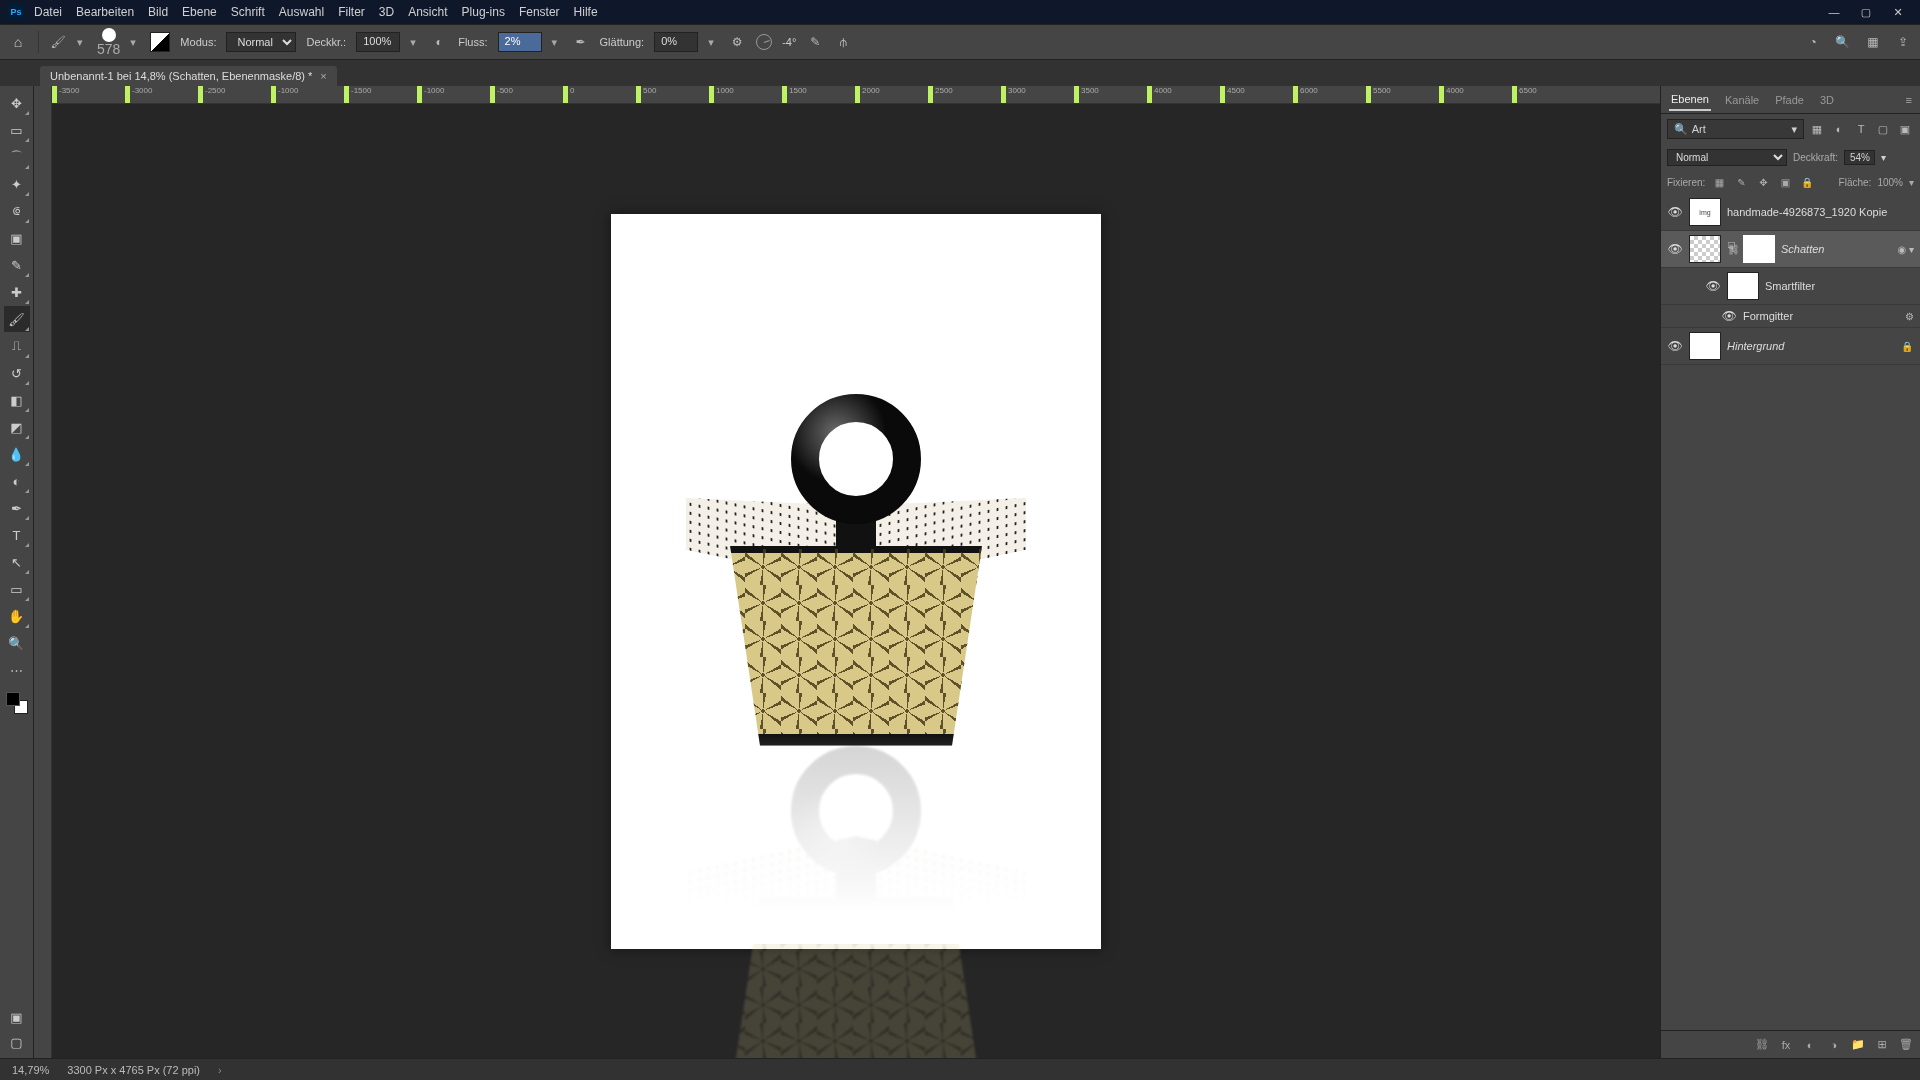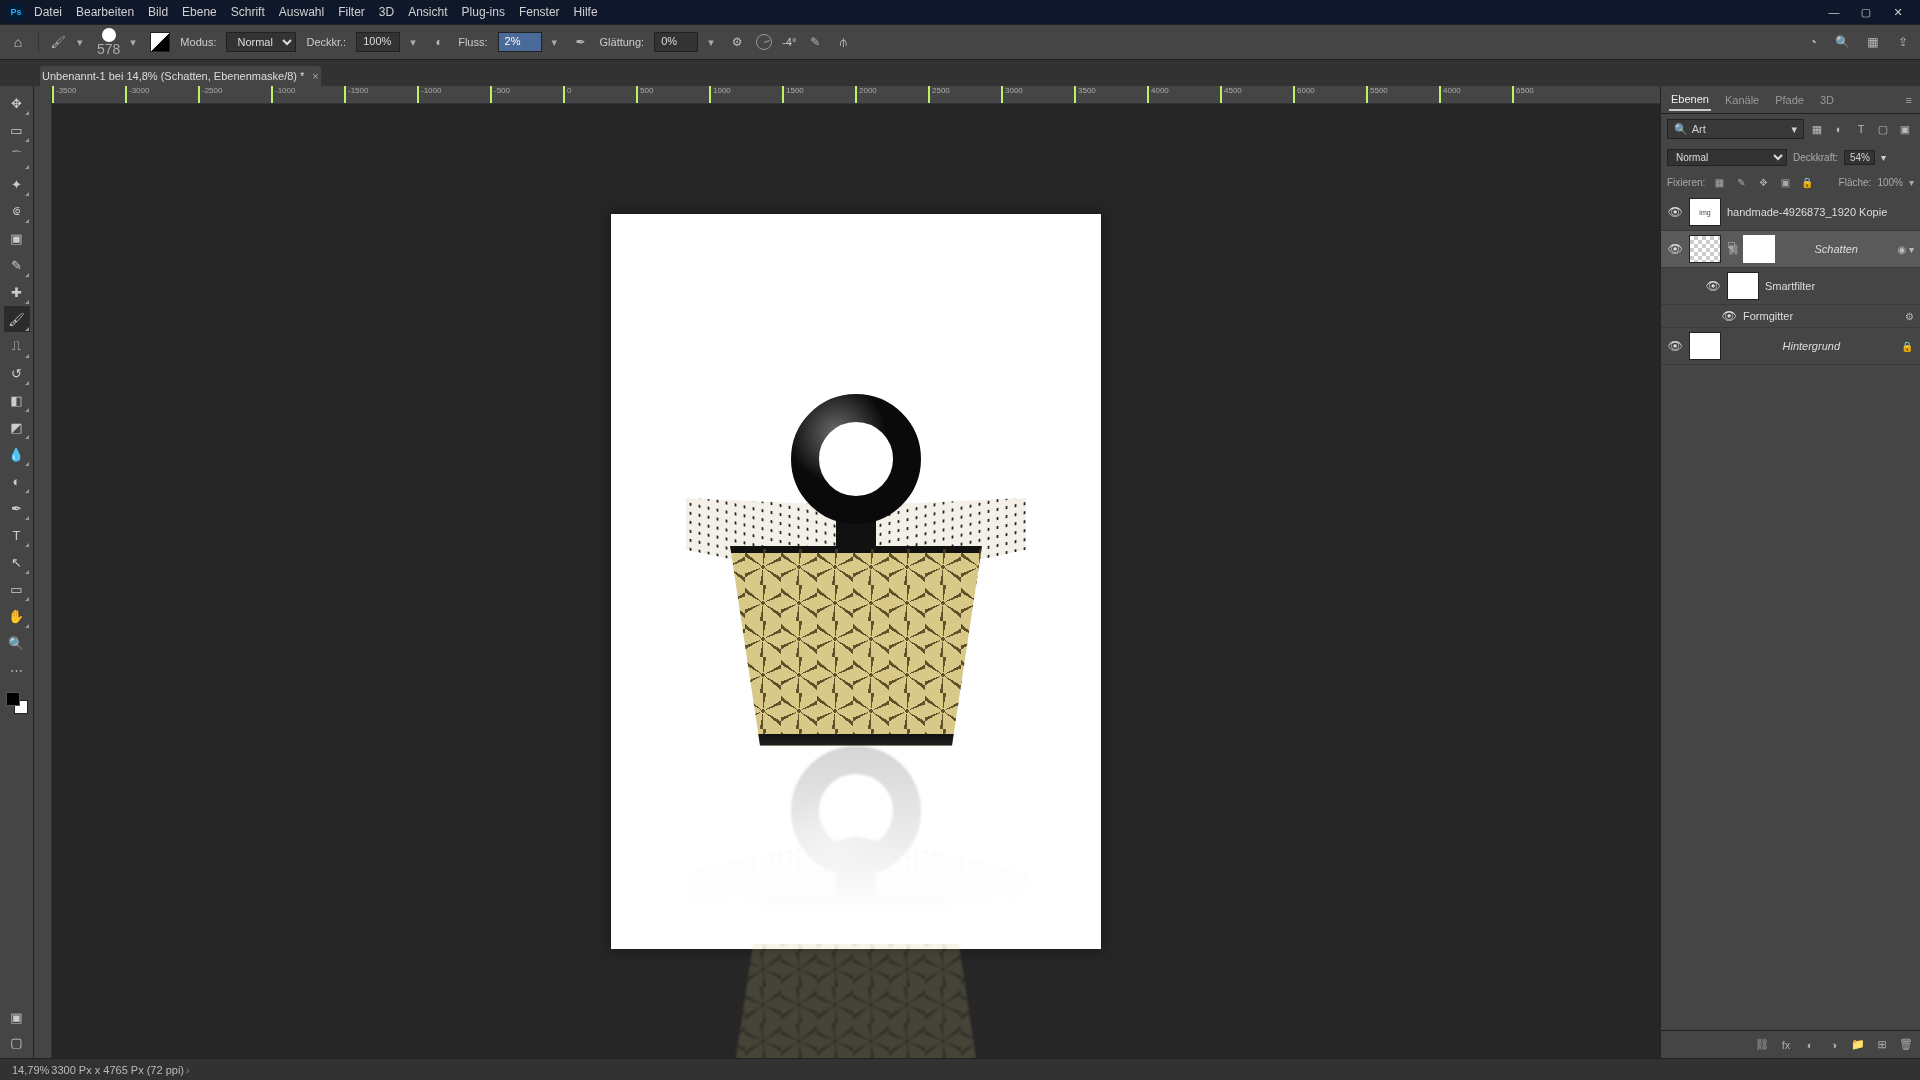--- a/index.html
+++ b/index.html
@@ -25,21 +25,21 @@
 .optbar select, .optbar .textbox { background:#333; color:#ddd; border:1px solid #222; padding:2px 6px; font-size:11px; height:20px;}
 .optbar .textbox { width:44px; text-align:left;}
 .optbar .textbox.sel { background:#4a6a9a; color:#fff;}
 .optbar .ic { width:18px; height:18px; display:flex; align-items:center; justify-content:center; color:#bbb; font-size:12px;}
 .optbar .angle-ic { width:16px; height:16px; border-radius:50%; border:1px solid #999; position:relative;}
 .optbar .angle-ic::after{content:"";position:absolute;left:50%;top:50%;width:6px;height:1px;background:#999;transform-origin:left;transform:rotate(-20deg);}
 .optbar .right { margin-left:auto; display:flex; gap:12px; align-items:center;}
 
 
 .tabbar { height: 26px; background:#323232; display:flex; align-items:flex-end; padding-left:40px;}
-.tab { background:#454545; padding:4px 2px; font-size:11px; color:#ddd; border-top-left-radius:3px; border-top-right-radius:3px; display:flex; align-items:center; gap:8px;}
+.tab { background:#454545; padding:4px 10px; font-size:11px; color:#ddd; border-top-left-radius:3px; border-top-right-radius:3px; display:flex; align-items:center; gap:8px;}
 .tab .x { color:#aaa; font-size:11px;}
 
 
 .main { display:flex; height: calc(1080px - 24px - 36px - 26px - 22px); }
 
 
 .toolbar { width:34px; background:#454545; border-right:1px solid #222; display:flex; flex-direction:column; align-items:center; padding-top:4px;}
 .toolbar .t { width:26px; height:26px; display:flex; align-items:center; justify-content:center; color:#ccc; font-size:13px; margin-bottom:1px; position:relative;}
 .toolbar .t.active { background:#2b2b2b;}
 .toolbar .t .tri { position:absolute; right:1px; bottom:1px; width:0;height:0;border-left:4px solid transparent; border-bottom:4px solid #999;}
@@ -49,21 +49,21 @@
 .toolbar .bot { margin-top:auto; margin-bottom:4px; display:flex; flex-direction:column; gap:2px;}
 .toolbar .bot .t{height:22px;}
 
 
 .vruler { width:18px; background:#454545; border-right:1px solid #333; font-size:8px; color:#aaa; display:flex; flex-direction:column; align-items:center; overflow:hidden;}
 .vruler div { height:100px; display:flex; flex-direction:column; line-height:1;}
 
 
 .canvas-wrap { flex:1; background:#262626; position:relative; overflow:hidden;}
 .hruler { height:18px; background:#454545; border-bottom:1px solid #333; display:flex; font-size:8px; color:#aaa;}
-.hruler span { width:73px; text-align:left; padding-left:2px; border-left:2px solid #bef264;}
+.hruler span { width:73px; text-align:left; padding-left:2px; border-left:5px solid #bef264;}
 .canvas-inner { position:absolute; top:18px; left:0; right:0; bottom:0; display:flex; align-items:center; justify-content:center;}
 .doc { width:490px; height:735px; background:#fff; box-shadow:0 0 12px rgba(0,0,0,0.5); position:relative; display:flex; align-items:center; justify-content:center;}
 
 
 .bag { position:absolute; top:180px; left:50%; transform:translateX(-50%); width:340px;}
 .handle { width:130px; height:130px; border-radius:50%; border:28px solid #0a0a0a; margin:0 auto; position:relative;}
 .handle::before{content:"";position:absolute;inset:-28px;border-radius:50%;background:radial-gradient(circle at 35% 30%, rgba(255,255,255,0.4), transparent 40%);}
 .bagtop { display:flex; margin-top:-58px; position:relative; z-index:-1;}
 .bagtop .side { flex:1; height:80px; background:#f4f0e8; border-top:2px solid #111;}
 .bagtop .side.l { transform:skewY(12deg) translateY(22px); background-image:radial-gradient(#222 1.2px, transparent 1.2px); background-size:9px 9px; border-right:20px solid #111; clip-path:polygon(0 35%,100% 0,100% 100%,0 100%);}
@@ -93,31 +93,31 @@
 
 .layers { flex:1; overflow:auto;}
 .layer { display:flex; align-items:center; padding:4px 6px; gap:6px; border-bottom:1px solid #3a3a3a;}
 .layer.sel { background:#5a5a5a;}
 .layer .eye { width:16px; text-align:center; color:#ddd; font-size:12px;}
 .layer .thumb { width:32px; height:28px; background:#fff; border:1px solid #222; display:flex; align-items:center; justify-content:center; font-size:7px; color:#444;}
 .layer .thumb.checker { background:repeating-conic-gradient(#ccc 0 25%, #fff 0 50%) 0 0/8px 8px;}
 .layer .mask { width:32px; height:28px; background:#fff; border:1px solid #222;}
 .layer .link { width:10px; color:#bbb; font-size:10px;}
 .layer .name { flex:1; font-size:11px; color:#ddd;}
-.layer .name.it { font-style:italic;text-align:center;}
+.layer .name.it { font-style:italic;}
 .layer .badge { color:#bbb; font-size:10px;}
 .layer.indent1 { padding-left:44px;}
 .layer.indent2 { padding-left:60px;}
 .cursor-hand { position:absolute; margin-left:60px; margin-top:-4px; font-size:14px; color:#fff;}
 
 .panel-footer { height:28px; border-top:1px solid #222; display:flex; align-items:center; justify-content:flex-end; padding:0 6px; gap:8px; color:#aaa; font-size:11px;}
 .panel-footer .fi { width:16px; text-align:center;}
 
 
-.status { height:22px; background:#323232; border-top:1px solid #222; display:flex; align-items:center; padding:0 12px; gap:2px; font-size:11px; color:#bbb;}
+.status { height:22px; background:#323232; border-top:1px solid #222; display:flex; align-items:center; padding:0 12px; gap:18px; font-size:11px; color:#bbb;}
 .status .chev { color:#888;}
 </style>
 </head>
 <body>
 
 <div class="titlebar">
   <div class="ps-icon">Ps</div>
   <div class="menu">
     <span>Datei</span>
     <span>Bearbeiten</span>

